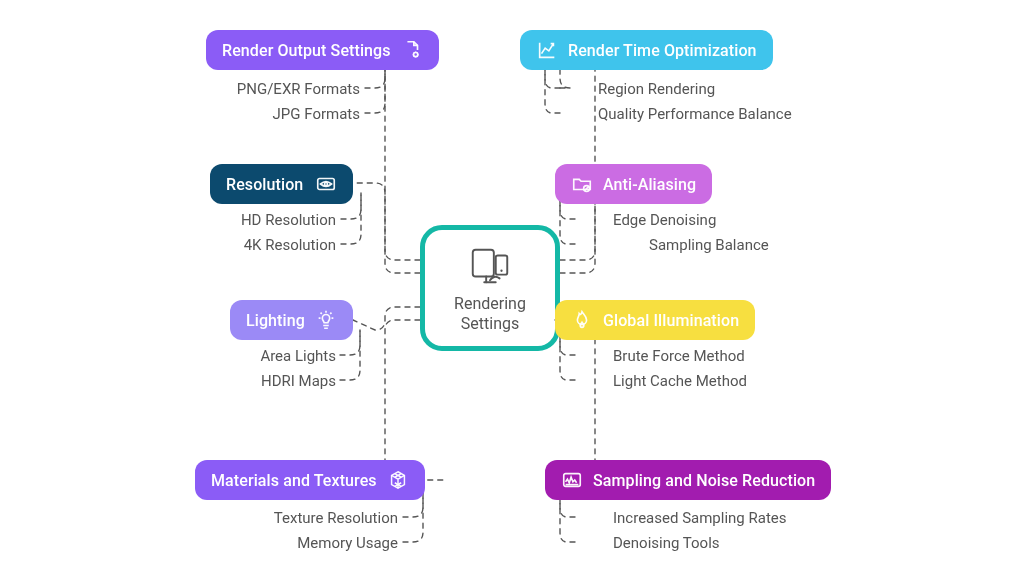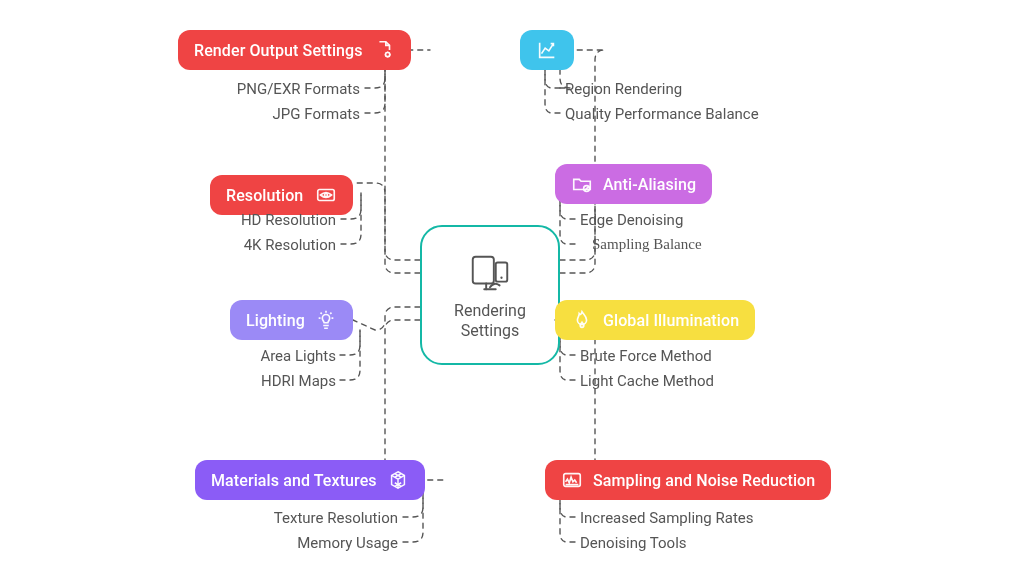--- a/index.html
+++ b/index.html
@@ -4,22 +4,22 @@
 <style>
   * { box-sizing: border-box; margin: 0; padding: 0; }
   html, body { width: 1024px; height: 576px; font-family: -apple-system, "Segoe UI", Roboto, Arial, sans-serif; background: #fff; position: relative; overflow: hidden; }
   .stage { position: relative; width: 1024px; height: 576px; }
   svg.connectors { position: absolute; inset: 0; width: 1024px; height: 576px; pointer-events: none; }
   svg.connectors path { fill: none; stroke: #555; stroke-width: 1.4; stroke-dasharray: 5 5; stroke-linecap: round; }
 
   .center {
     position: absolute;
     left: 420px; top: 225px;
-    width: 140px; height: 140px;
-    border: 2px solid #14b8a6; border-radius: 22px;
+    width: 140px; height: 126px;
+    border: 5px solid #14b8a6; border-radius: 22px;
     display: flex; flex-direction: column; align-items: center; justify-content: center;
     gap: 6px; padding: 10px 8px;
   }
   .center .label { color: #555; font-size: 16px; text-align: center; line-height: 1.25; white-space: pre-line; }
   .center .icon { width: 46px; height: 46px; display: flex; align-items: center; justify-content: center; }
   .center .icon svg { stroke: #555; }
 
   .pill {
     position: absolute;
     border-radius: 12px;
@@ -33,21 +33,21 @@
     white-space: nowrap;
   }
   .pill .icon { width: 22px; height: 22px; display: inline-flex; align-items: center; justify-content: center; }
   .pill .icon svg { stroke: rgba(255,255,255,.95); }
 
   .sub {
     position: absolute;
     color: #555; font-size: 15px;
     white-space: nowrap;
   }
-  .rsub { text-align: left; }
+  .rsub { text-align: left; margin-left: 33px; }
   .lsub { }
 </style>
 </head>
 <body>
 <div class="stage">
 
 <svg class="connectors" viewBox="0 0 1024 576">
 
   <path d="M420 260 L395 260 Q385 260 385 250 L385 60  Q385 50 375 50  L430 50"></path>
   <path d="M420 273 L395 273 Q385 273 385 263 L385 193 Q385 183 375 183 L353 183"></path>
@@ -87,35 +87,35 @@
       <path d="M18 42 h12"></path>
       <path d="M20 36 v6"></path>
       <circle cx="36" cy="30" r="1.2" fill="#555" stroke="none"></circle>
       <path d="M24 40 q4 -6 10 -2"></path>
     </svg>
   </span>
   <span class="label">Rendering
 Settings</span>
 </div>
 
-<div class="pill" style="left:178px; top:30px; background:#ef4444;">
+<div class="pill" style="left:206px; top:30px; background:#8b5cf6;">
   <span>Render Output Settings</span>
   <span class="icon">
     <svg viewBox="0 0 24 24" width="22" height="22" fill="none" stroke-width="1.8">
       <path d="M7 3h7l4 4v5"></path>
           <path d="M14 3v4h4"></path>
       <circle cx="16" cy="17" r="2.3"></circle>
           <path d="M16 13.5v1M16 19.2v1M12.8 17h1M18.2 17h1M13.7 14.7l.8.8M17.5 18.5l.8.8M13.7 19.3l.8-.8M17.5 15.5l.8-.8"></path>
     </svg>
   </span>
 </div>
 <span class="sub lsub" style="right:664px; top:80px;">PNG/EXR Formats</span>
 <span class="sub lsub" style="right:664px; top:105px;">JPG Formats</span>
 
-<div class="pill" style="left:210px; top:175px; background:#ef4444;gap:12px;">
+<div class="pill" style="left:210px; top:164px; background:#0c4a6e;gap:12px;">
   <span>Resolution</span>
   <span class="icon">
     <svg viewBox="0 0 24 24" width="22" height="22" fill="none" stroke-width="1.8">
       <rect x="3" y="6" width="18" height="12" rx="2"></rect>
       <path d="M6 12q6 -5 12 0 q-6 5 -12 0z"></path>
           <circle cx="12" cy="12" r="1.6"></circle>
     </svg>
   </span>
 </div>
 <span class="sub lsub" style="right:688px; top:211px;">HD Resolution</span>
@@ -148,50 +148,51 @@
 <span class="sub lsub" style="right:626px; top:534px;">Memory Usage</span>
 
 <div class="pill" style="left:520px; top:30px; background:#3fc4ec;">
   <span class="icon">
     <svg viewBox="0 0 24 24" width="22" height="22" fill="none" stroke-width="1.8">
       <path d="M4 4v16h16"></path>
           <path d="M6 16l4-6 4 3 5-8"></path>
           <path d="M16 5h3v3"></path>
     </svg>
   </span>
+  <span>Render Time Optimization</span>
 </div>
 <span class="sub rsub" style="left:565px; top:80px;">Region Rendering</span>
 <span class="sub rsub" style="left:565px; top:105px;">Quality Performance Balance</span>
 
 <div class="pill" style="left:555px; top:164px; background:#cb6ce3;">
   <span class="icon">
     <svg viewBox="0 0 24 24" width="22" height="22" fill="none" stroke-width="1.8">
       <path d="M3 7h6l2 2h10v9H3z"></path>
           <circle cx="17" cy="17" r="3.2"></circle>
           <path d="M14.8 19.2l4.4-4.4"></path>
     </svg>
   </span>
   <span>Anti-Aliasing</span>
 </div>
 <span class="sub rsub" style="left:580px; top:211px;">Edge Denoising</span>
-<span class="sub rsub" style="left:592px; top:236px;font-family:Liberation Serif, serif;">Sampling Balance</span>
+<span class="sub rsub" style="left:616px; top:236px;">Sampling Balance</span>
 
 <div class="pill" style="left:555px; top:300px; background:#f7df40;">
   <span class="icon">
     <svg viewBox="0 0 24 24" width="22" height="22" fill="none" stroke-width="1.8">
       <path d="M12 3c2 3 5 5 5 9a5 5 0 0 1-10 0c0-3 2-4 2-7 1 1 2 2 3-2z"></path>
       <path d="M12 20c1.2 0 2-1 2-2.2 0-1.4-1-2-2-3.4-1 1.4-2 2-2 3.4 0 1.2.8 2.2 2 2.2z"></path>
     </svg>
   </span>
   <span>Global Illumination</span>
 </div>
 <span class="sub rsub" style="left:580px; top:347px;">Brute Force Method</span>
 <span class="sub rsub" style="left:580px; top:372px;">Light Cache Method</span>
 
-<div class="pill" style="left:545px; top:460px; background:#ef4444;">
+<div class="pill" style="left:545px; top:460px; background:#a21caf;">
   <span class="icon">
     <svg viewBox="0 0 24 24" width="22" height="22" fill="none" stroke-width="1.8">
       <rect x="3" y="5" width="18" height="14" rx="2"></rect>
       <path d="M5 14l2-3 2 4 2-6 2 5 2-2 2 3"></path>
           <path d="M5 17h14"></path>
     </svg>
   </span>
   <span>Sampling and Noise Reduction</span>
 </div>
 <span class="sub rsub" style="left:580px; top:509px;">Increased Sampling Rates</span>

